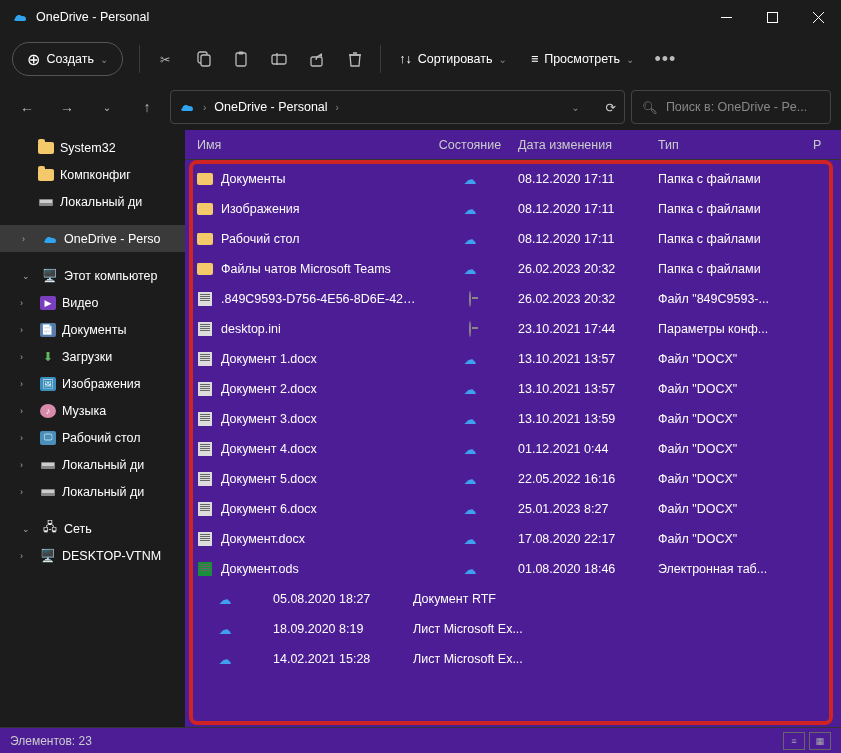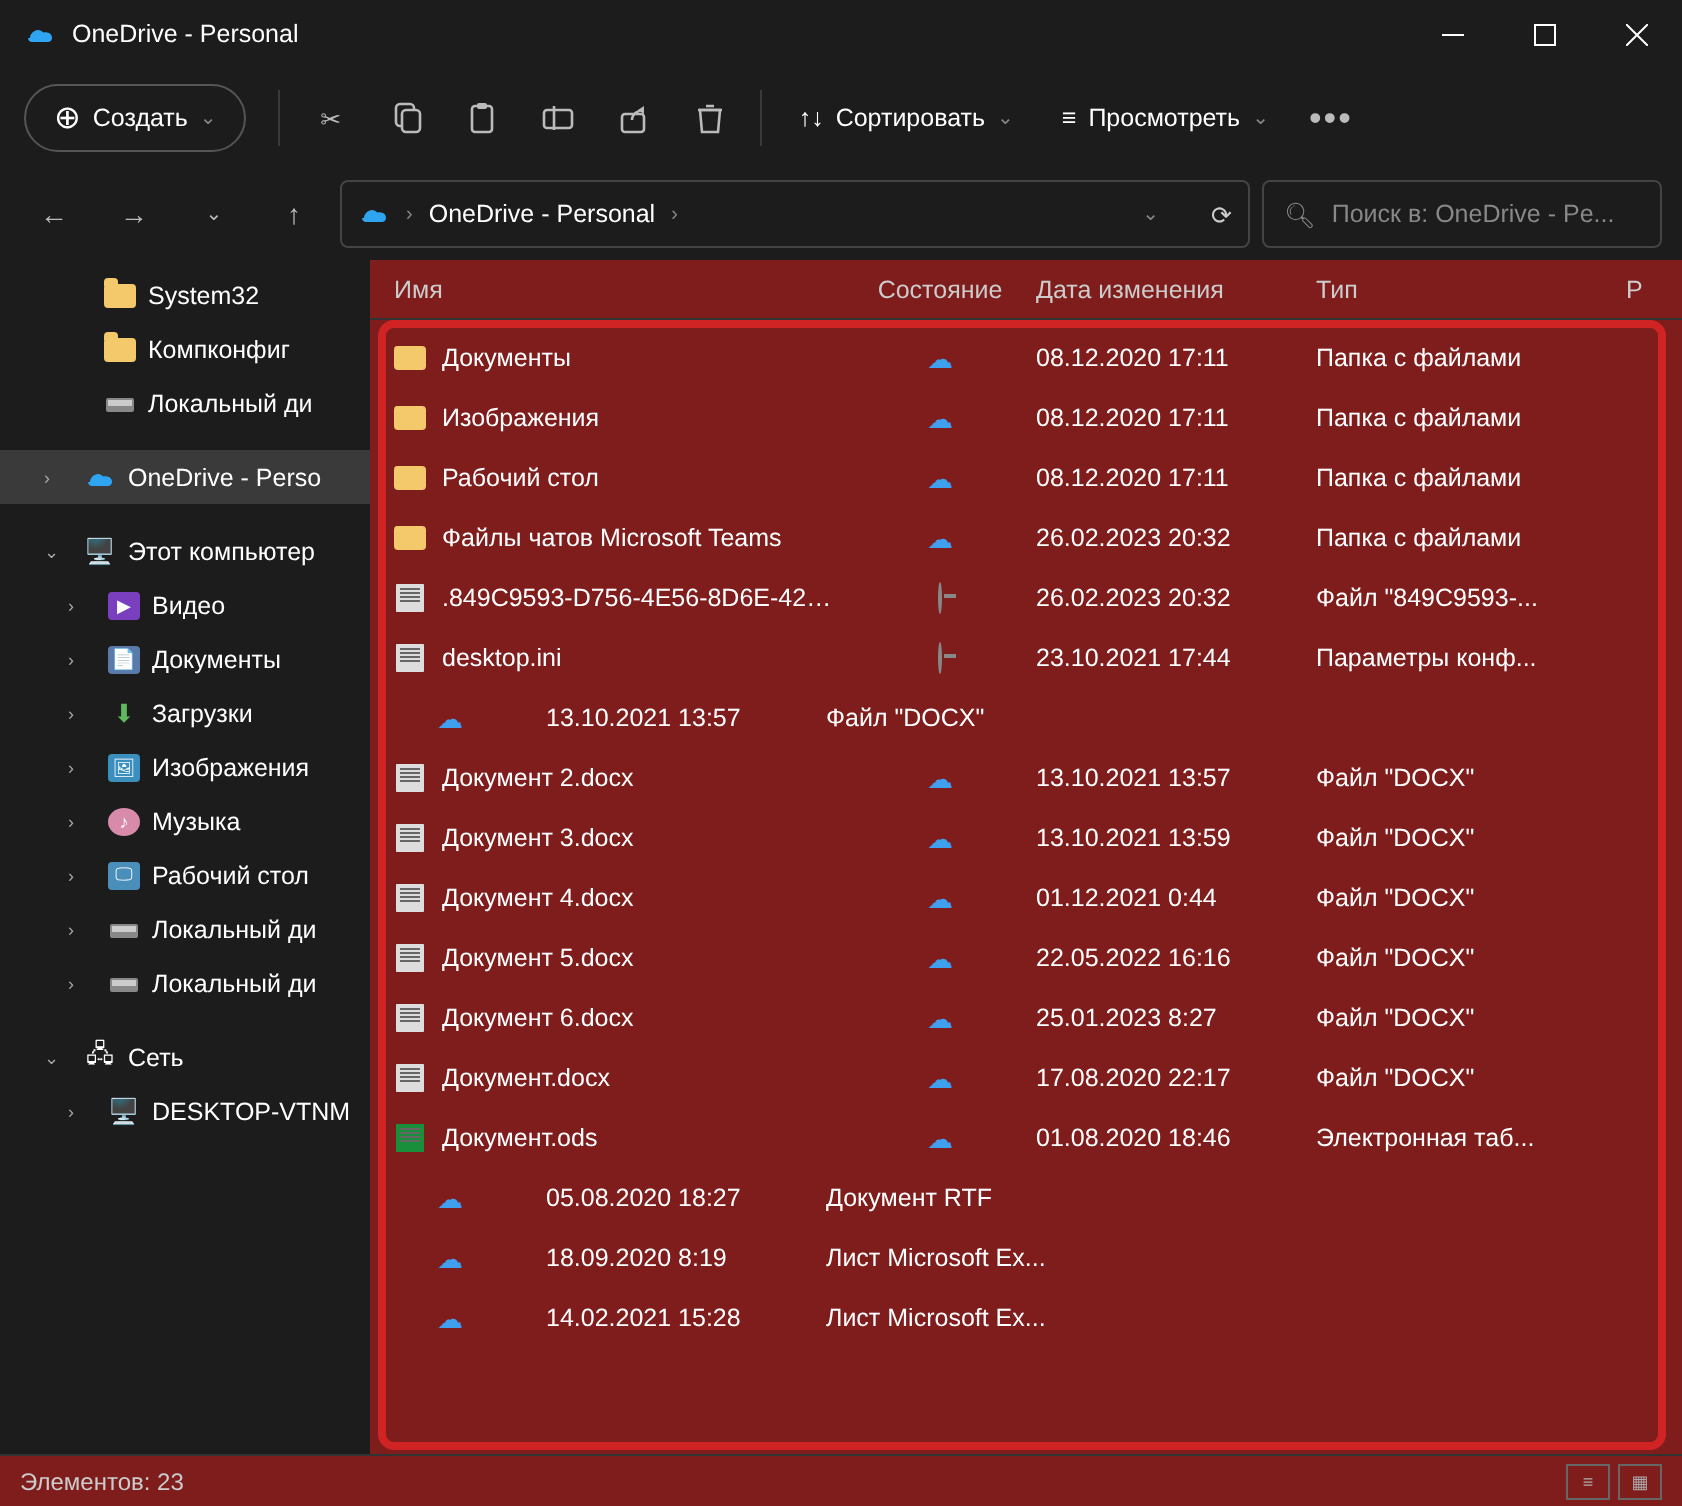--- a/index.html
+++ b/index.html
@@ -1,37 +1,37 @@
 <!DOCTYPE html>
 <html><head>
 <meta charset="utf-8">
 <style>
 *{margin:0;padding:0;box-sizing:border-box;font-family:"Segoe UI",Arial,sans-serif;-webkit-font-smoothing:antialiased}
 body{background:#1c1c1c;color:#fff;width:841px;height:753px;overflow:hidden;font-size:12.5px}
-.window{width:100%;height:100%;display:flex;flex-direction:column;background:#7f1d1d}
+.window{width:100%;height:100%;display:flex;flex-direction:column;background:#4c1d95}
 .titlebar{height:34px;display:flex;align-items:center;padding:0 0 0 12px;background:#1c1c1c}
 .titlebar .title{display:flex;align-items:center;gap:8px;flex:1}
 .titlebar .ctrls{display:flex}
 .titlebar .ctrl{width:46px;height:34px;display:flex;align-items:center;justify-content:center}
 .toolbar{height:50px;display:flex;align-items:center;padding:0 12px;gap:4px;background:#1c1c1c}
 .btn{height:34px;display:flex;align-items:center;padding:0 10px;border-radius:4px;gap:6px}
 .btn.create{border:1px solid #555;border-radius:18px;padding:0 14px}
 .ic{width:34px;height:34px;display:flex;align-items:center;justify-content:center;border-radius:4px;color:#bbb}
 .sep{width:1px;height:28px;background:#3a3a3a;margin:0 4px}
 .dots{color:#bbb;font-size:18px;letter-spacing:1px}
 .navbar{height:46px;display:flex;align-items:center;padding:0 10px;gap:6px;background:#1c1c1c}
 .navarrow{width:34px;height:34px;display:flex;align-items:center;justify-content:center;color:#bbb;font-size:14px}
 .addrbar{flex:1;height:34px;border:1px solid #444;border-radius:4px;display:flex;align-items:center;padding:0 8px;gap:8px}
 .crumb{display:flex;align-items:center;gap:6px;white-space:nowrap}
 .chv{color:#888;font-size:10px}
 .searchbox{width:200px;height:34px;border:1px solid #444;border-radius:4px;display:flex;align-items:center;padding:0 10px;color:#888;gap:8px}
 .body{flex:1;display:flex;overflow:hidden}
 .side{width:185px;overflow:hidden;padding-top:4px;background:#1c1c1c}
 .side-item{height:27px;display:flex;align-items:center;gap:6px;padding-left:22px;font-size:12.5px;white-space:nowrap;overflow:hidden}
-.side-item.l2{padding-left:52px}
+.side-item.l2{padding-left:38px}
 .side-item.sel{background:#3a3a3a}
 .exp{width:14px;font-size:9px;color:#aaa}
 .side-gap{height:10px}
 .fico{width:16px;height:14px;display:inline-flex;align-items:center;justify-content:center;flex:0 0 16px}
 .folder{background:#f3c96b;width:16px;height:12px;border-radius:2px;position:relative}
 .folder::before{content:"";position:absolute;top:-3px;left:0;width:7px;height:4px;background:#f3c96b;border-radius:2px 2px 0 0}
 .main{flex:1;display:flex;flex-direction:column;overflow:hidden}
 .cols{height:30px;display:flex;align-items:center;border-bottom:1px solid #333;font-size:12.5px;color:#ccc}
 .cols>div,.row>div{padding:0 8px}
 .c-name{flex:0 0 245px;padding-left:12px !important}
@@ -342,20 +342,26 @@
                 <span class="fico">
                   <span class="doc"></span>
                 </span>
                 <span>desktop.ini</span>
               </div>
               <div class="c-state"><span class="sync"></span></div>
               <div class="c-date">23.10.2021 17:44</div>
               <div class="c-type" style="overflow:hidden;text-overflow:ellipsis">Параметры конф...</div>
             </div>
             <div class="row">
+              <div class="c-name">
+                <span class="fico">
+                  <span class="doc"></span>
+                </span>
+                <span>Документ 1.docx</span>
+              </div>
               <div class="c-state"><span class="cloud">☁</span></div>
               <div class="c-date">13.10.2021 13:57</div>
               <div class="c-type" style="overflow:hidden;text-overflow:ellipsis">Файл "DOCX"</div>
             </div>
             <div class="row">
               <div class="c-name">
                 <span class="fico">
                   <span class="doc"></span>
                 </span>
                 <span>Документ 2.docx</span>

